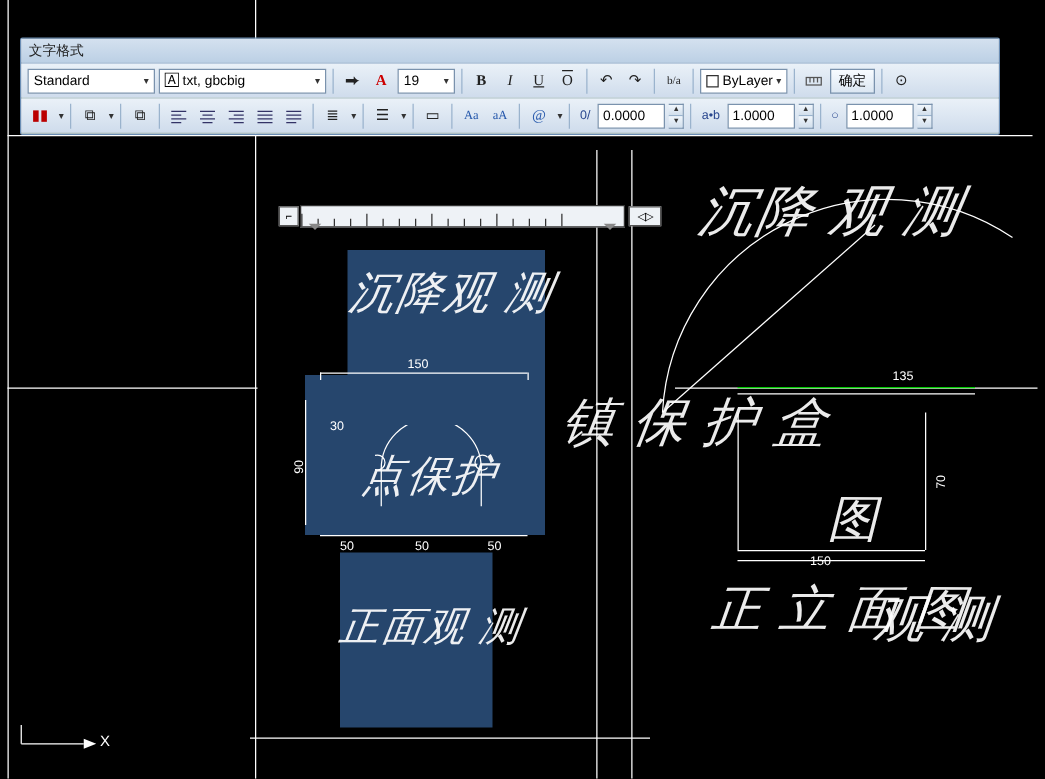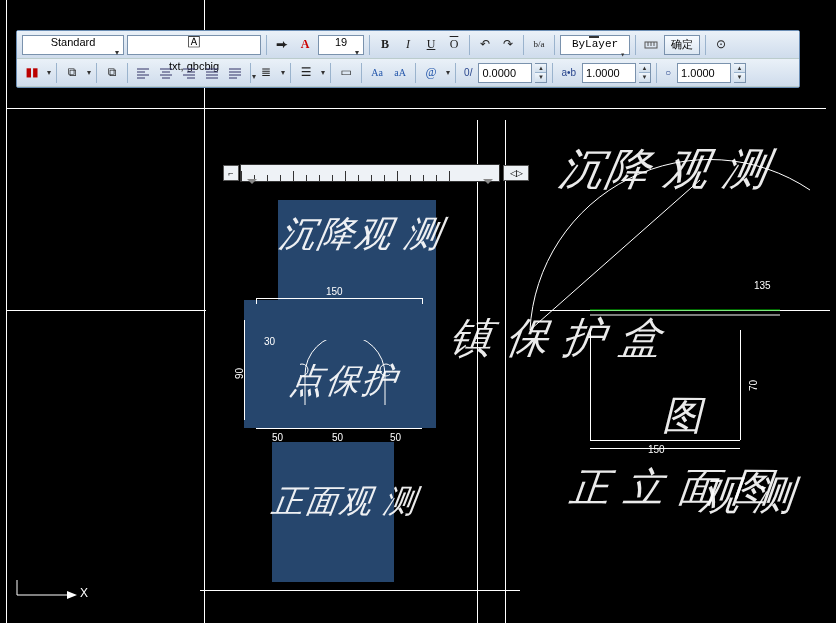--- a/index.html
+++ b/index.html
@@ -41,31 +41,30 @@
 }
 .combo {
   height: 20px;
   border: 1px solid #7a92ad;
   background: #fff;
   display: flex;
   align-items: center;
   padding: 0 4px;
   font-size: 11px;
   color: #000;
-  flex-direction: column;
 }
 .combo .arrow {
   margin-left: auto;
   font-size: 8px;
   color: #333;
 }
 .combo.style { width: 102px; }
 .combo.font  { width: 134px; }
 .combo.size  { width: 46px; }
-.combo.bylayer { width: 70px; font-family: Liberation Mono, monospace; }
+.combo.bylayer { width: 70px; }
 
 .tb-btn {
   min-width: 20px;
   height: 20px;
   display: inline-flex;
   align-items: center;
   justify-content: center;
   border: 1px solid transparent;
   font-size: 12px;
   font-family: "Times New Roman", serif;
@@ -239,34 +238,35 @@
     <circle cx="86" cy="30" r="6" stroke="#fff" fill="none"></circle>
   </svg>
 
   <span class="dim-text" style="left:326px; top:286px;">150</span>
   <span class="dim-text" style="left:234px; top:368px; transform:rotate(-90deg);">90</span>
   <span class="dim-text" style="left:264px; top:336px;">30</span>
   <span class="dim-text" style="left:272px; top:432px;">50</span>
   <span class="dim-text" style="left:332px; top:432px;">50</span>
   <span class="dim-text" style="left:390px; top:432px;">50</span>
   <span class="dim-text" style="left:748px; top:380px; transform:rotate(-90deg);">70</span>
-  <span class="dim-text" style="left:714px; top:280px;margin-left:40px;">135</span>
+  <span class="dim-text" style="left:714px; top:296px;">135</span>
   <span class="dim-text" style="left:648px; top:444px;">150</span>
 
   <span class="stroke-text" style="left:560px; top:140px; font-size:44px; transform:skewX(-10deg);">沉降 观 测</span>
   <span class="stroke-text" style="left:280px; top:210px; font-size:36px; transform:skewX(-10deg);">沉降观 测</span>
   <span class="stroke-text" style="left:450px; top:310px; font-size:42px; transform:skewX(-8deg);">镇 保 护 盒</span>
   <span class="stroke-text" style="left:290px; top:358px; font-size:34px; transform:skewX(-8deg);">点保护</span>
   <span class="stroke-text" style="left:662px; top:388px; font-size:40px;">图</span>
   <span class="stroke-text" style="left:570px; top:460px; font-size:40px; transform:skewX(-6deg);">正 立 面 图</span>
   <span class="stroke-text" style="left:700px; top:468px; font-size:40px; transform:skewX(-6deg);">观 测</span>
   <span class="stroke-text" style="left:272px; top:480px; font-size:32px; transform:skewX(-8deg);">正面观 测</span>
 </div>
 
 <div class="toolbar-panel">
+  <div class="toolbar-title">文字格式</div>
 
   <div class="toolbar-row">
     <div class="combo style">
       <span>Standard</span>
       <span class="arrow">▾</span>
     </div>
     <div class="combo font">
       <span style="font-size:10px">🄰</span>&nbsp;
       <span>txt, gbcbig</span>
       <span class="arrow">▾</span>

